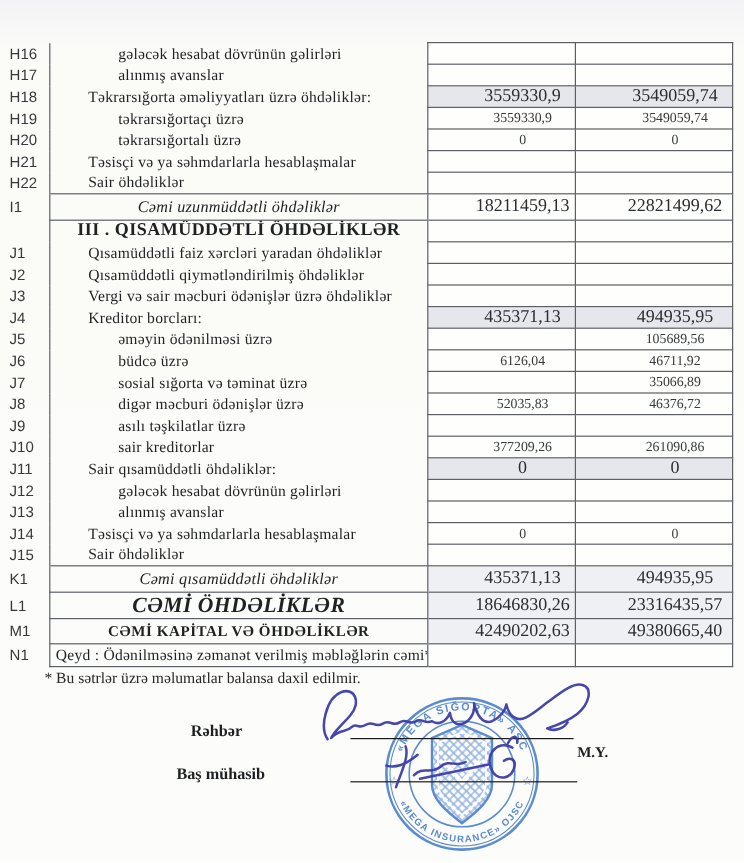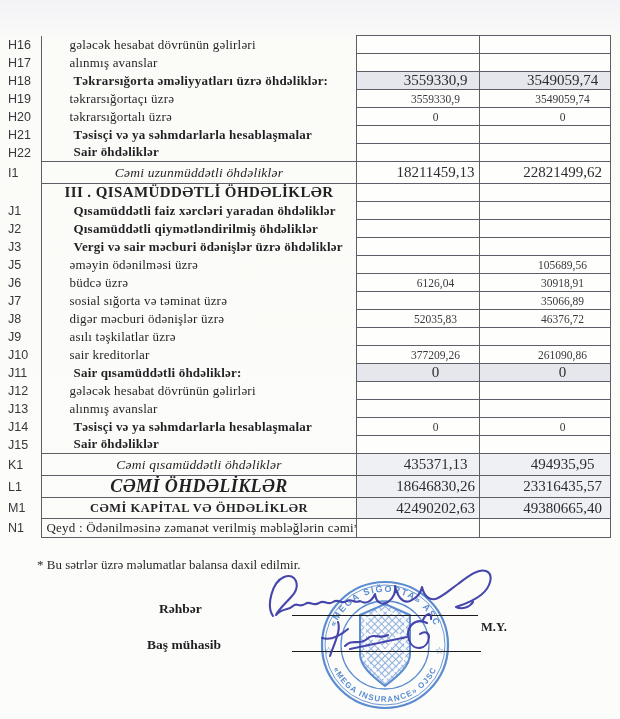--- a/index.html
+++ b/index.html
@@ -22,22 +22,22 @@
     border-left:1px solid #5c6066;
     font-size:13px;color:#1f2123;padding:0 4px 0 5px;letter-spacing:0.2px;
   }
   td.val{
     border:1px solid #5c6066;text-align:center;
     font-size:11.5px;color:#37393c;background:#fefefc;padding-left:36px;
   }
   tr.big td.val{font-size:15px;color:#2b2d30;}
   td.val.shadeS{background:#e6e7ec;}
   td.val.shadeL{background:#eff0f3;}
-  tr.sub td.desc{padding-left:28px;font-weight:normal;}
-  tr.main td.desc{font-weight:bold;padding-left:32px;}
+  tr.sub td.desc{padding-left:57px;font-weight:normal;}
+  tr.main td.desc{font-weight:normal;padding-left:32px;}
   tr.section td.desc{text-align:center;font-weight:bold;font-size:15px;letter-spacing:0.4px;}
   tr.total_i td.desc{text-align:center;font-weight:normal;font-style:italic;font-size:13.5px;}
   tr.total_caps_i td.desc{text-align:center;font-weight:bold;font-style:italic;font-size:18px;letter-spacing:0.4px;}
   tr.total_caps td.desc{text-align:center;font-weight:bold;font-size:12.5px;letter-spacing:0.5px;}
   tr.note td.desc{font-weight:normal;font-size:13px;}
   tr.boxdesc td.desc{border-top:1px solid #5c6066;border-bottom:1px solid #5c6066;}
   
   .footnote{position:absolute;left:37px;top:557px;font-size:13px;color:#26282a;}
   
   .sig-label{position:absolute;font-weight:bold;font-size:13.5px;color:#1d1f21;}
@@ -128,31 +128,37 @@
           <td class="desc">Qısamüddətli qiymətləndirilmiş öhdəliklər</td>
           <td class="val"></td>
           <td class="val"></td>
         </tr>
         <tr class="main" style="height: 18px;">
           <td class="code">J3</td>
           <td class="desc">Vergi və sair məcburi ödənişlər üzrə öhdəliklər</td>
           <td class="val"></td>
           <td class="val"></td>
         </tr>
+        <tr class="main big" style="height: 18px;">
+          <td class="code">J4</td>
+          <td class="desc">Kreditor borcları:</td>
+          <td class="val shadeS">435371,13</td>
+          <td class="val shadeS">494935,95</td>
+        </tr>
         <tr class="sub" style="height: 18px;">
           <td class="code">J5</td>
           <td class="desc">əməyin ödənilməsi üzrə</td>
           <td class="val"></td>
           <td class="val">105689,56</td>
         </tr>
         <tr class="sub" style="height: 18px;">
           <td class="code">J6</td>
           <td class="desc">büdcə üzrə</td>
           <td class="val">6126,04</td>
-          <td class="val">30918,91</td>
+          <td class="val">46711,92</td>
         </tr>
         <tr class="sub" style="height: 18px;">
           <td class="code">J7</td>
           <td class="desc">sosial sığorta və təminat üzrə</td>
           <td class="val"></td>
           <td class="val">35066,89</td>
         </tr>
         <tr class="sub" style="height: 18px;">
           <td class="code">J8</td>
           <td class="desc">digər məcburi ödənişlər üzrə</td>

